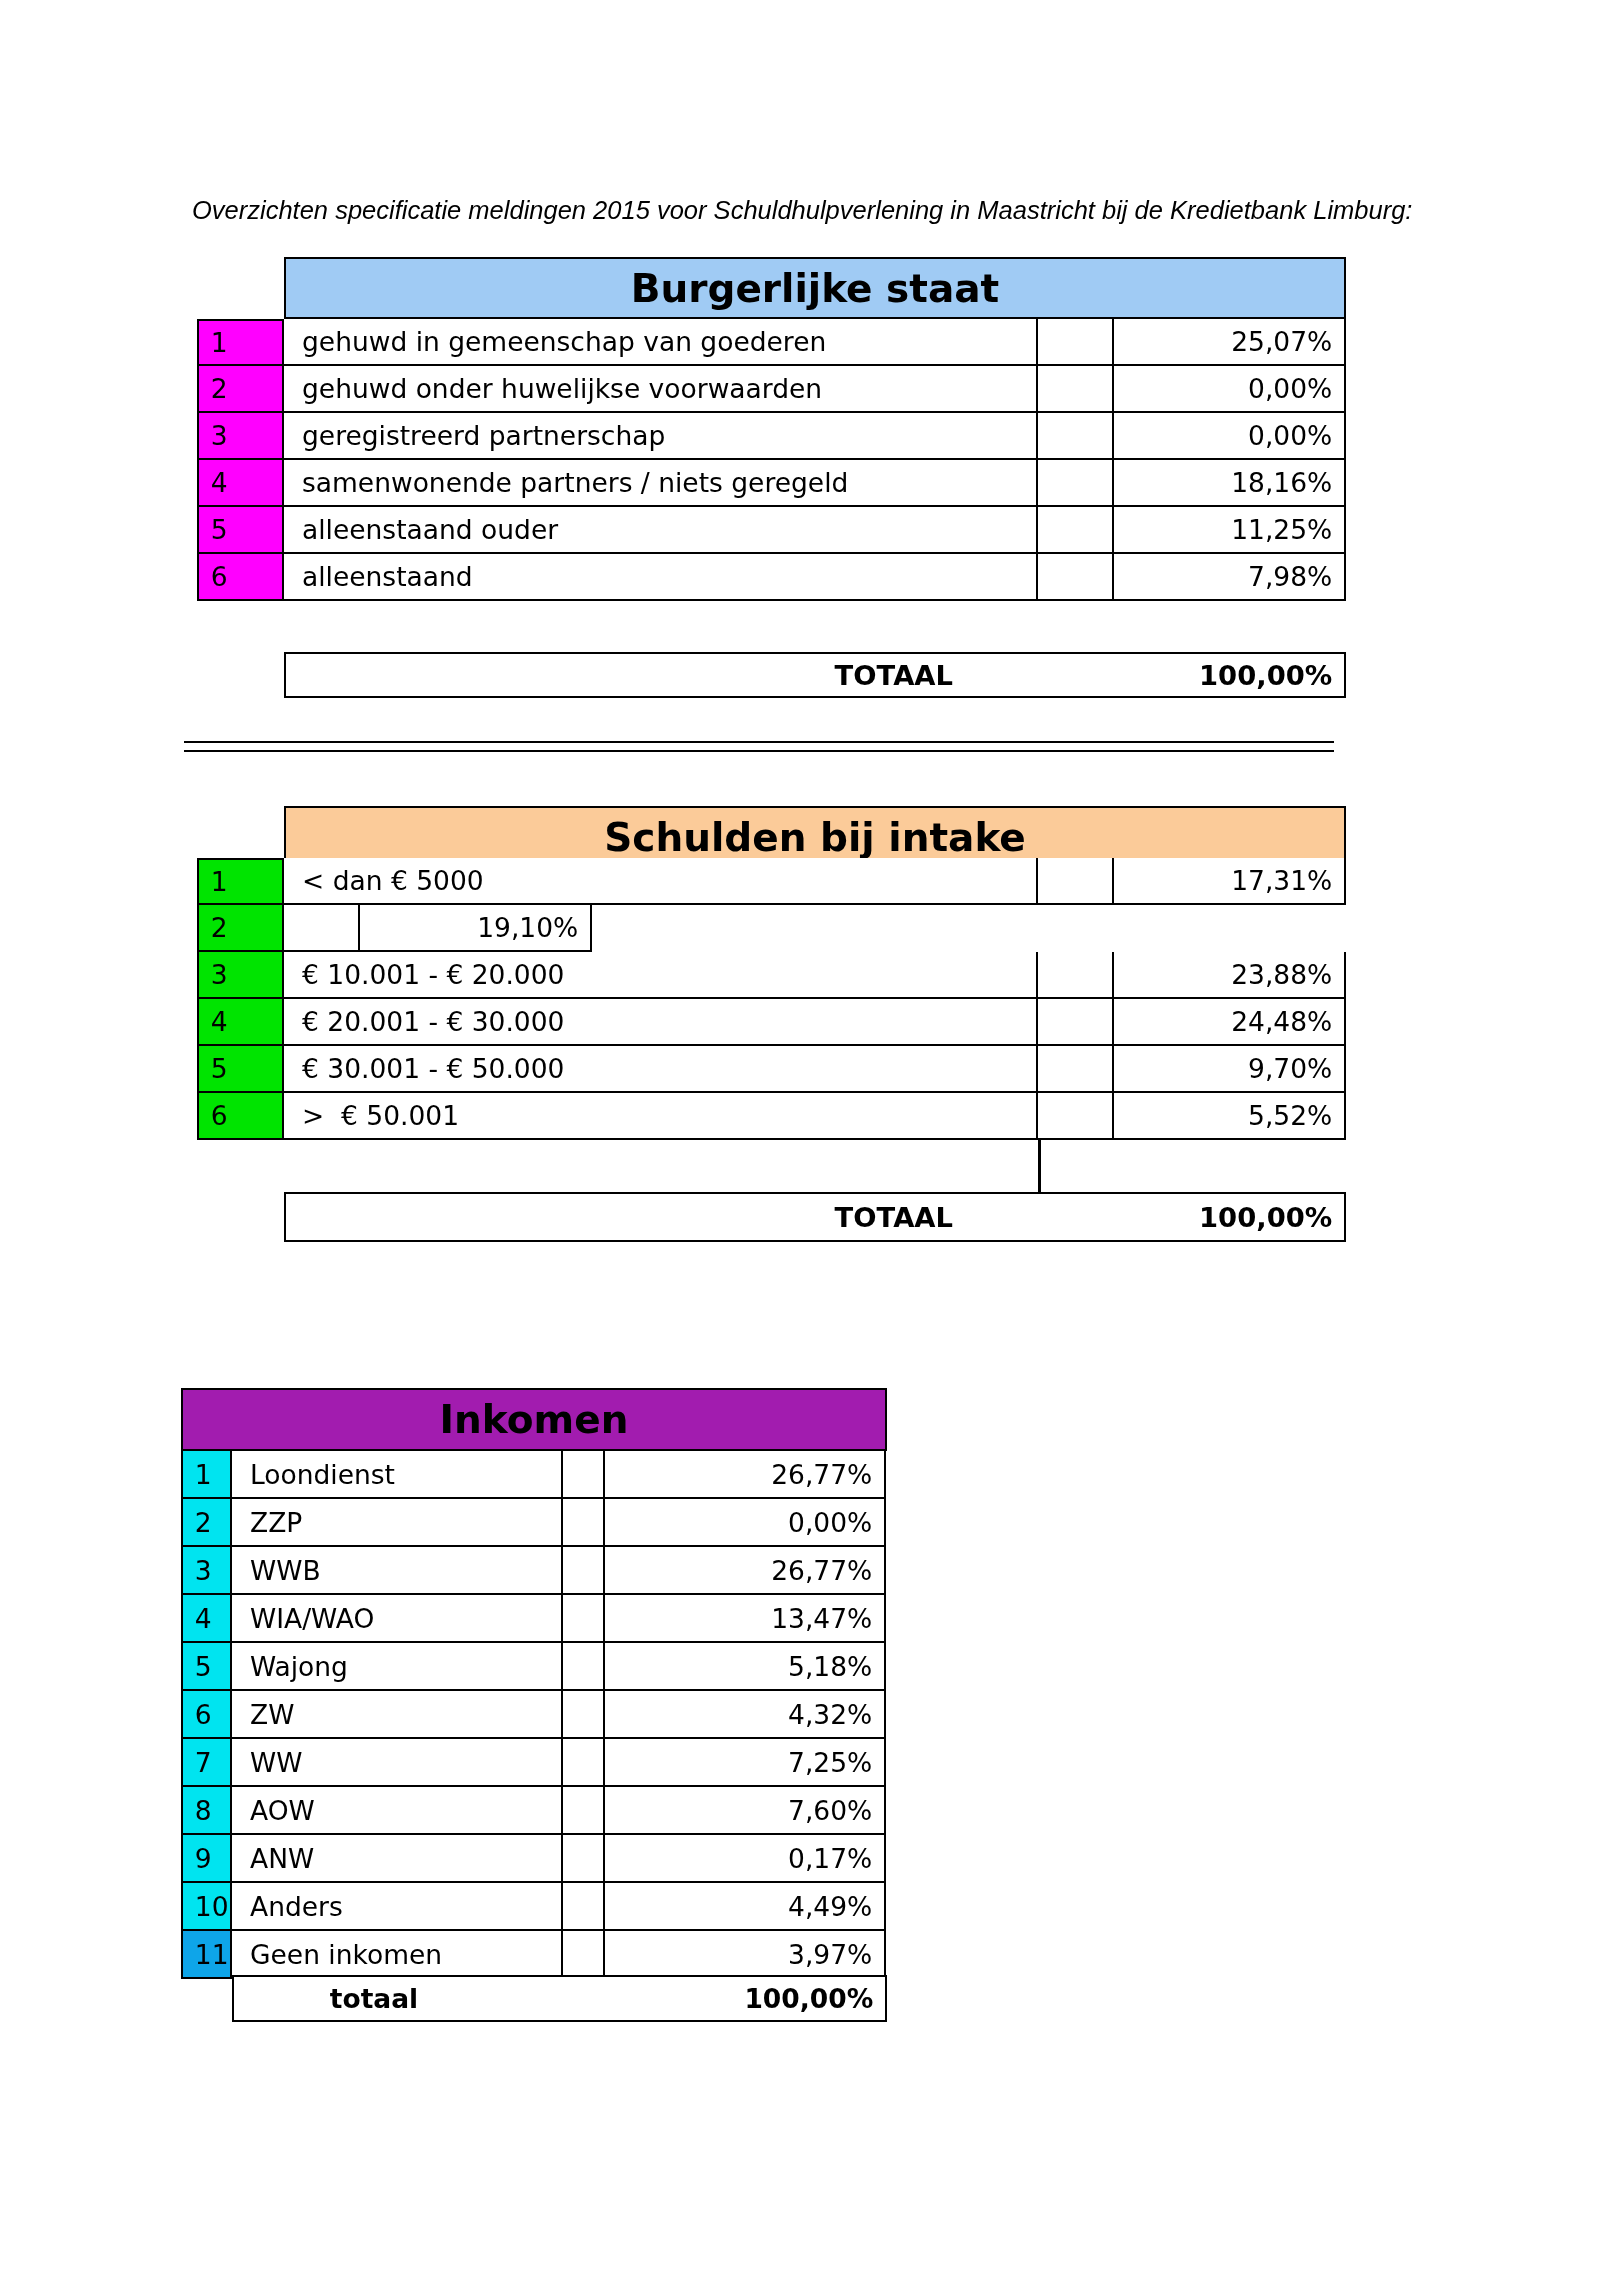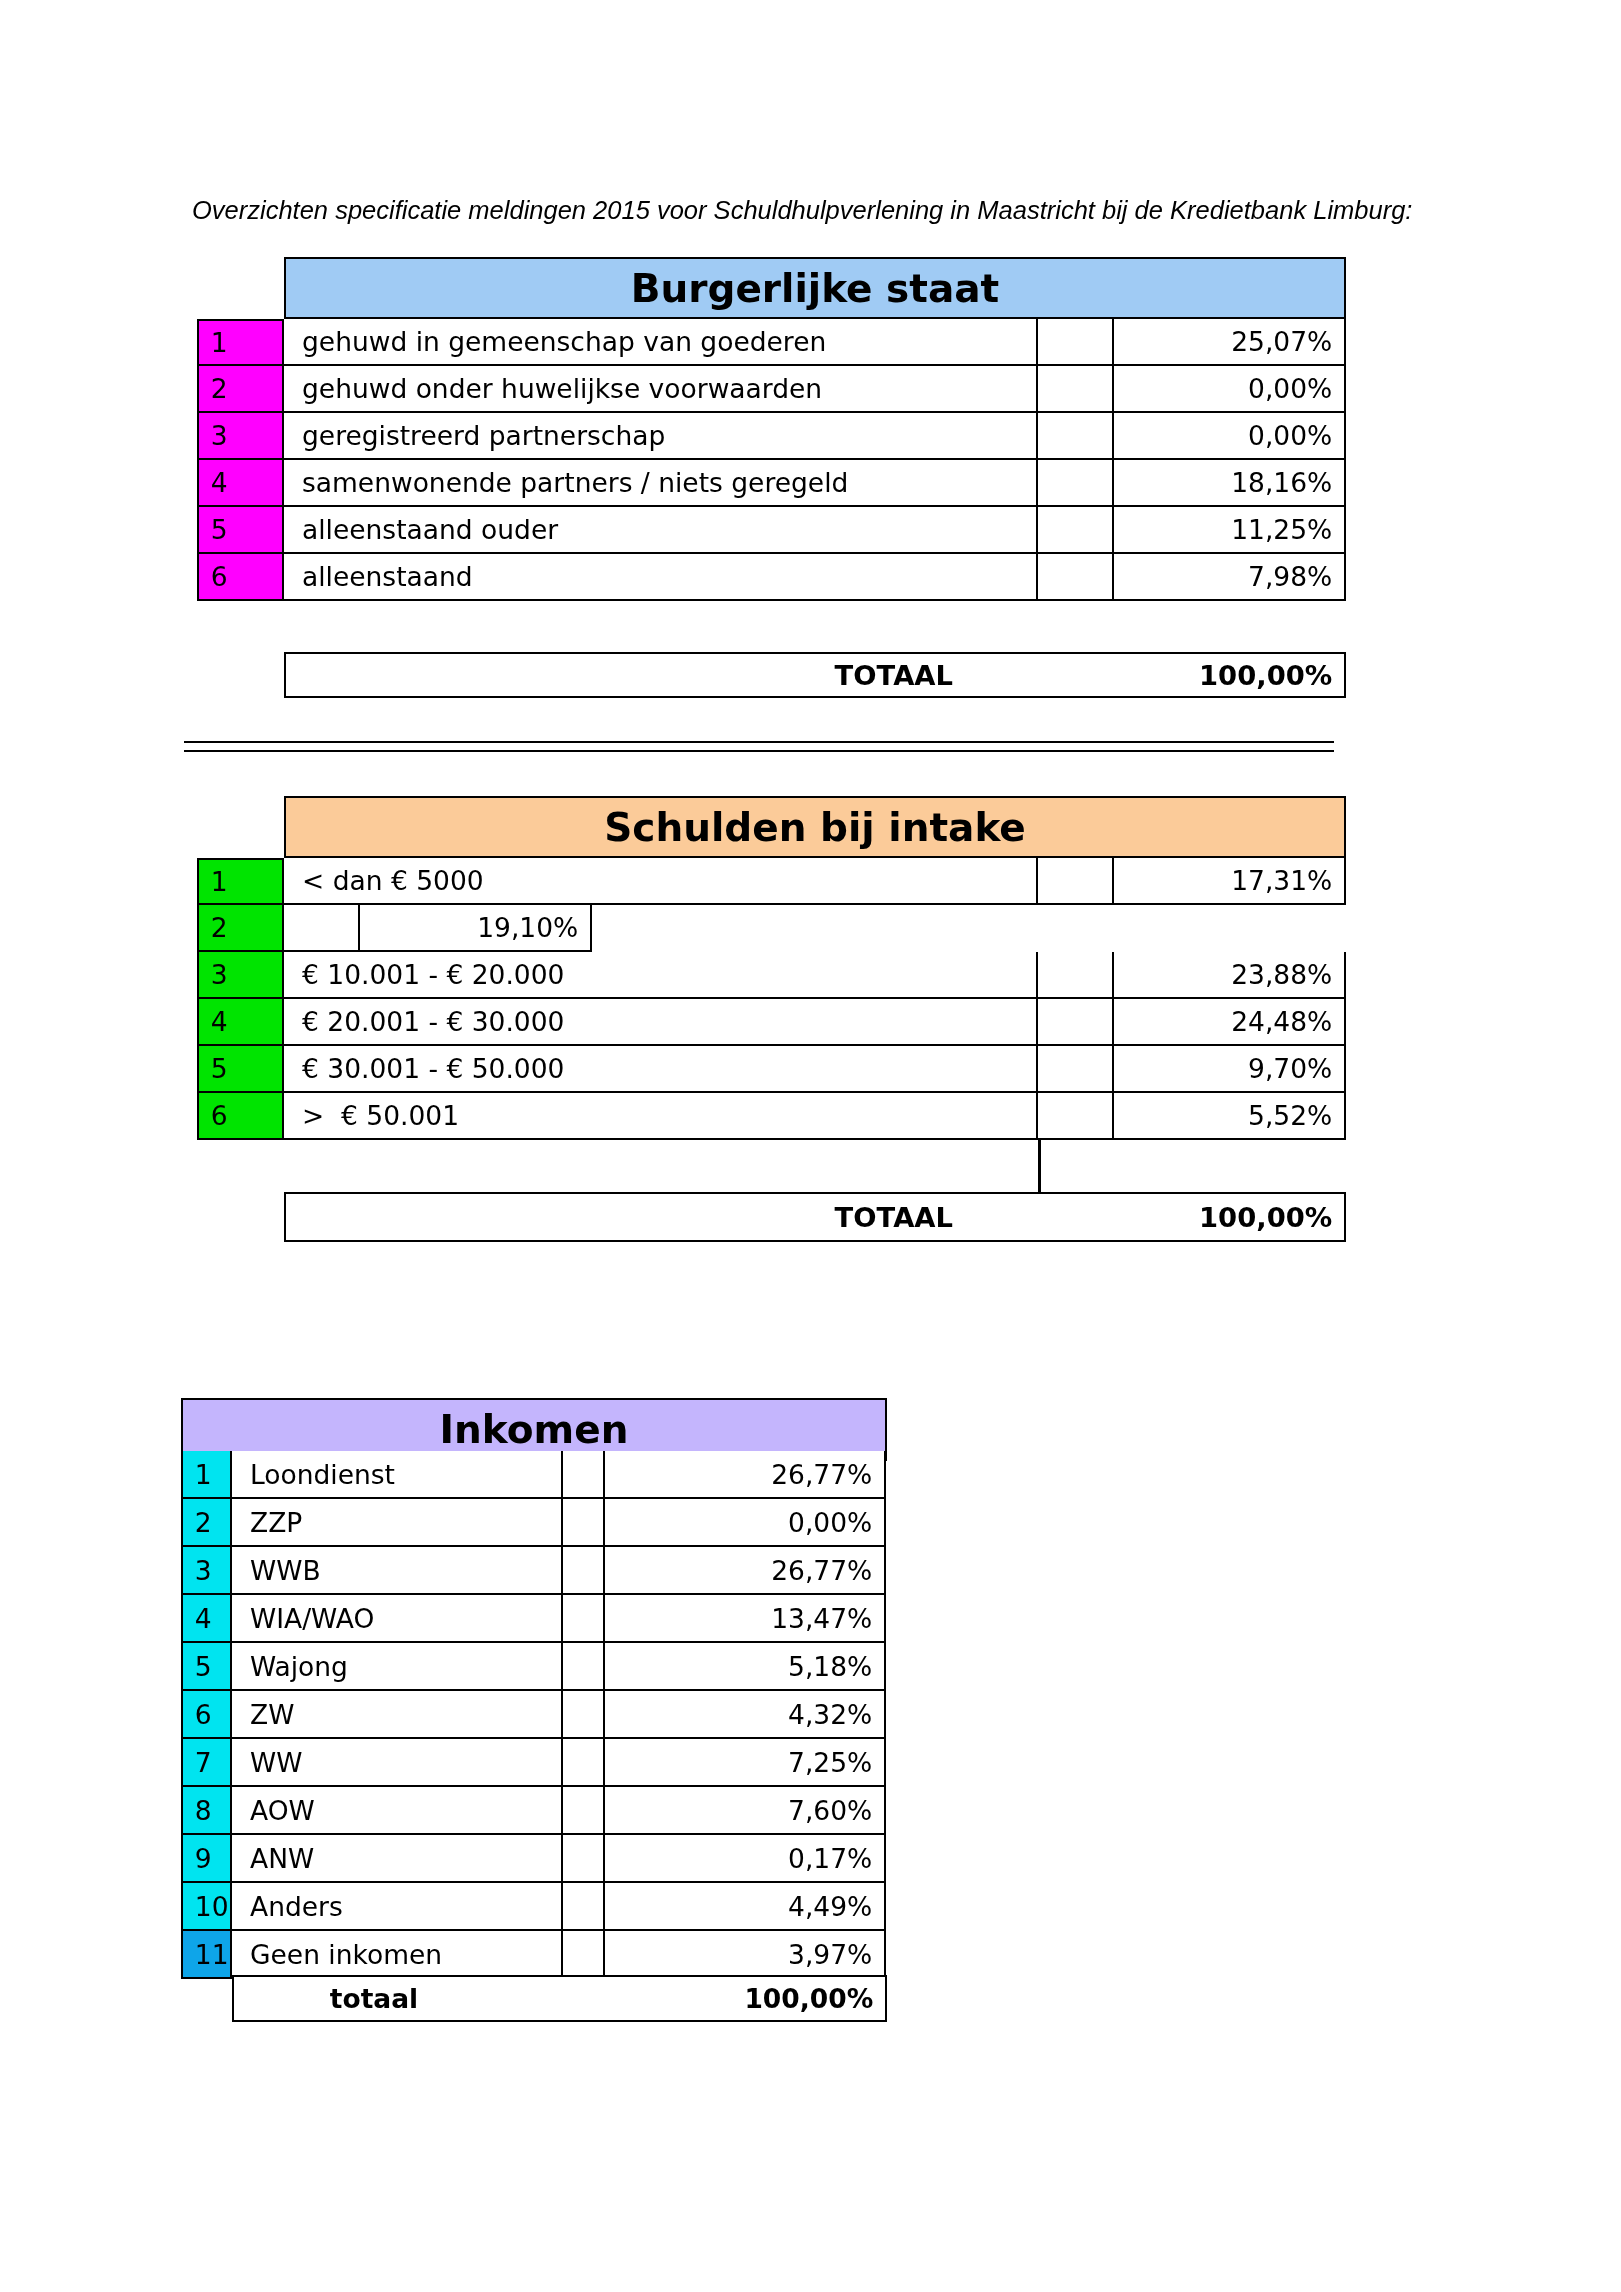--- a/index.html
+++ b/index.html
@@ -131,21 +131,21 @@
       </div>
     <div class="total-box">
       <div class="tot-label">TOTAAL</div>
       <div class="tot-value">100,00%</div>
     </div>
   </div>
 
   <div class="double-rule"></div>
 
   <div class="tbl t2">
-    <div class="hdr" style="background: rgb(251, 203, 153);">Schulden bij intake</div>
+    <div class="hdr" style="background: rgb(251, 203, 153); margin-top: 10px;">Schulden bij intake</div>
     <div class="rows">
         <div class="row">
           <div class="cell-num" style="background: rgb(0, 228, 0);">1</div>
           <div class="cell-label">&lt; dan € 5000</div>
           <div class="cell-gap"></div>
           <div class="cell-pct">17,31%</div>
         </div>
         <div class="row">
           <div class="cell-num" style="background: rgb(0, 228, 0);">2</div>
           <div class="cell-gap"></div>
@@ -177,21 +177,21 @@
         </div>
       </div>
     <div class="connector"></div>
     <div class="total-box">
       <div class="tot-label">TOTAAL</div>
       <div class="tot-value">100,00%</div>
     </div>
   </div>
 
   <div class="tbl t3 hdr-full">
-    <div class="hdr" style="background: #c4b5fd; margin-top: 10px;">Inkomen</div>
+    <div class="hdr" style="background: #a21caf;">Inkomen</div>
     <div class="rows">
         <div class="row">
           <div class="cell-num" style="background: rgb(0, 228, 240);">1</div>
           <div class="cell-label">Loondienst</div>
           <div class="cell-gap"></div>
           <div class="cell-pct">26,77%</div>
         </div>
         <div class="row">
           <div class="cell-num" style="background: rgb(0, 228, 240);">2</div>
           <div class="cell-label">ZZP</div>

